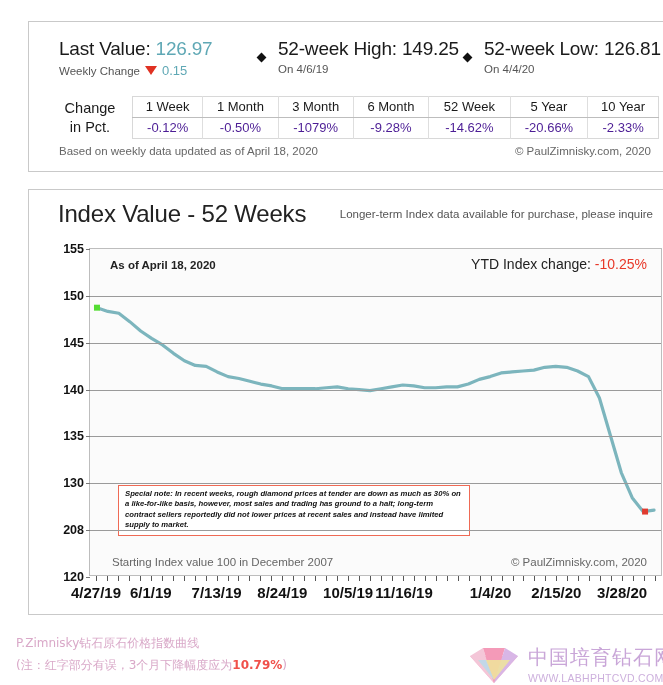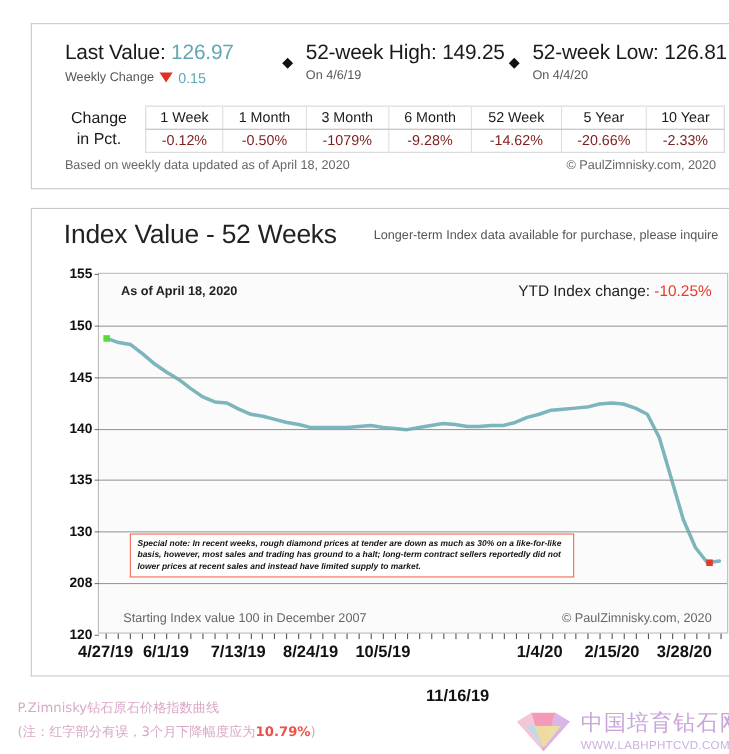--- a/index.html
+++ b/index.html
@@ -120,21 +120,21 @@
     font-size: 13px;
     border-right: 1px solid #dedede;
     margin-top: 19px;
   }
   #change-table td:last-child { border-right: none; }
   #change-table tr.head td {
     color: #1a1a1a;
     border-bottom: 1px solid #bdbdbd;
   }
   #change-table tr.vals td {
-    color: #7f1d1d;
+    color: #4c1d95;
   }
 
   
   #summary-footer {
     position: absolute;
     left: 0;
     bottom: 8px;
     width: 100%;
     height: 18px;
     font-size: 11.5px;
@@ -219,21 +219,21 @@
     font-size: 14px;
     color: #222;
     white-space: nowrap;
   }
   #ytd .neg { color: #e8392a; }
 
   #special-note {
     position: absolute;
     left: 28px;
     top: 236px;
-    width: 404px;
+    width: 352px;
     border: 1px solid #ef6a55;
     background: #ffffff;
     box-sizing: border-box;
     padding: 3px 5px 4px 6px;
     font-size: 7.7px;
     line-height: 10.4px;
     font-style: italic;
     font-weight: bold;
     color: #111;
   }
@@ -507,21 +507,21 @@
       <i style="left: 544.08px;"></i>
       <i style="left: 555.04px;"></i>
       <i style="left: 566px;"></i>
     </div>
   <div id="xaxis-labels">
       <span style="left: 7px;">4/27/19</span>
       <span style="left: 61.8px;">6/1/19</span>
       <span style="left: 127.57px;">7/13/19</span>
       <span style="left: 193.33px;">8/24/19</span>
       <span style="left: 259.1px;">10/5/19</span>
-      <span style="left: 327px; margin-top: 40px;">11/16/19</span>
+      <span style="left: 315px;">11/16/19</span>
       <span style="left: 401.59px;">1/4/20</span>
       <span style="left: 467.35px;">2/15/20</span>
       <span style="left: 533.12px;">3/28/20</span>
     </div>
 </div>
 
 <div id="caption">
   <div class="line1">P.Zimnisky钻石原石价格指数曲线</div>
   <div class="line2">
     <span>(注：红字部分有误，3个月下降幅度应为</span><span class="hot">10.79%</span><span>)</span>

